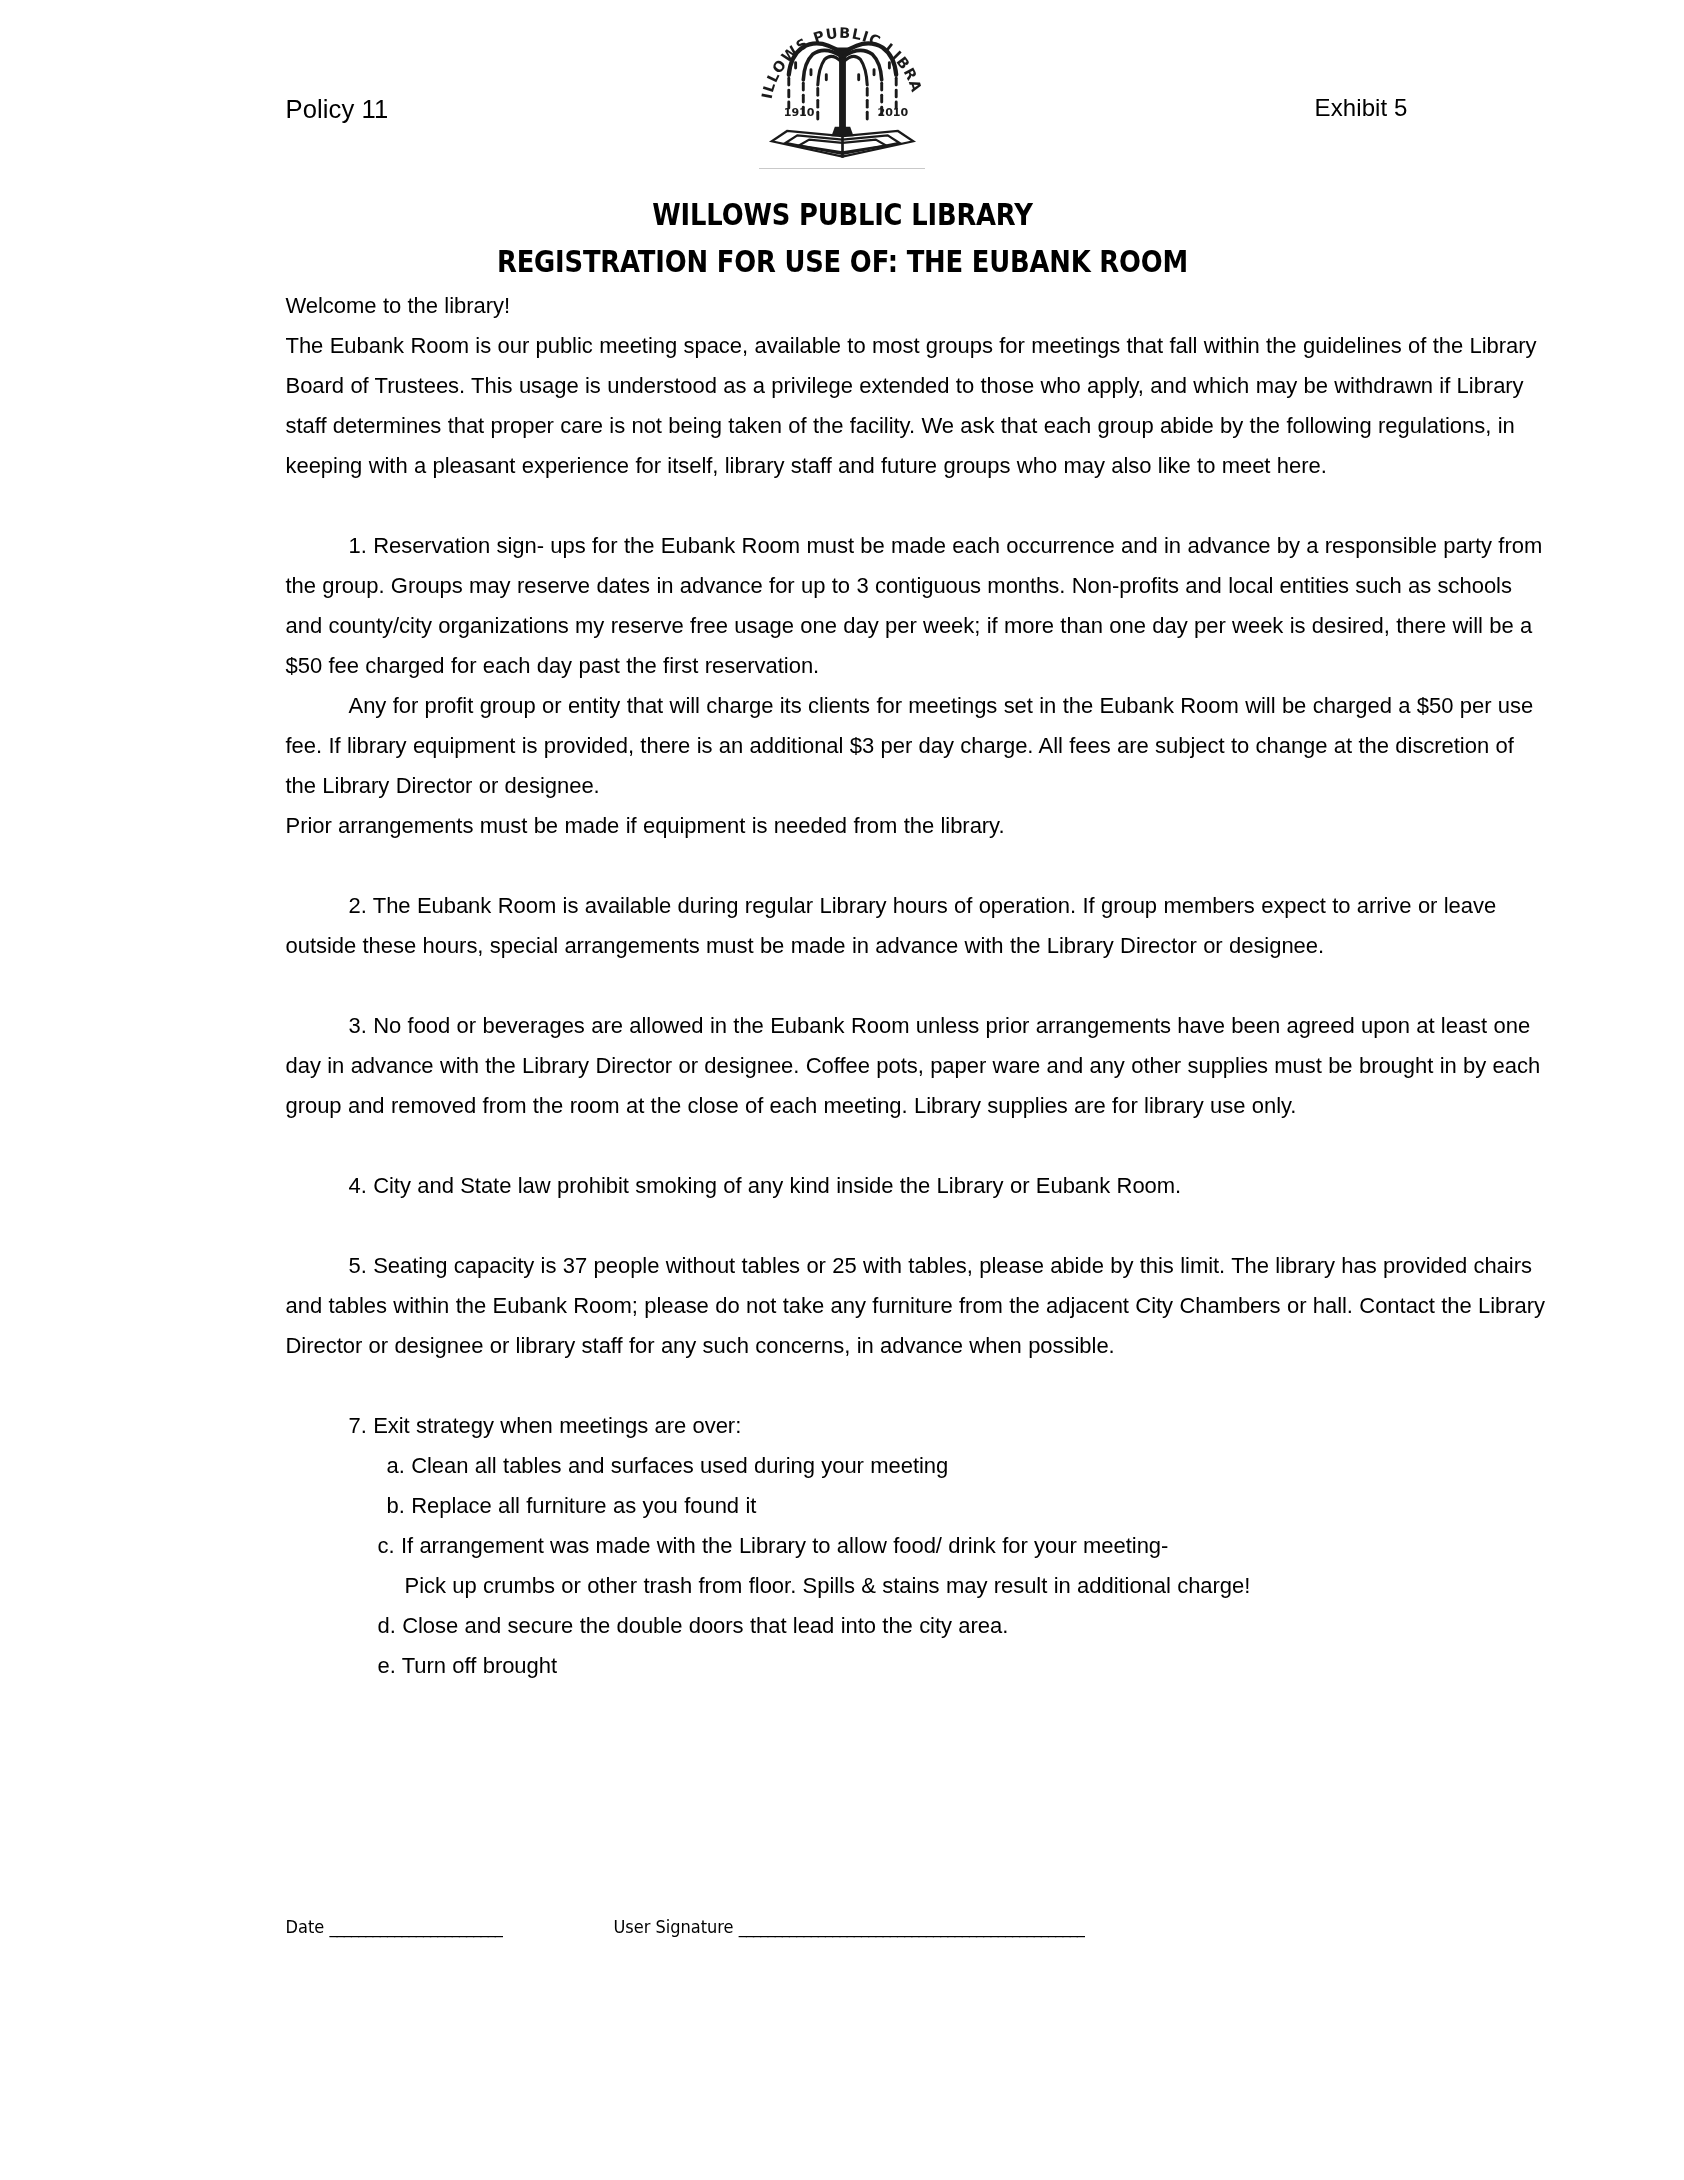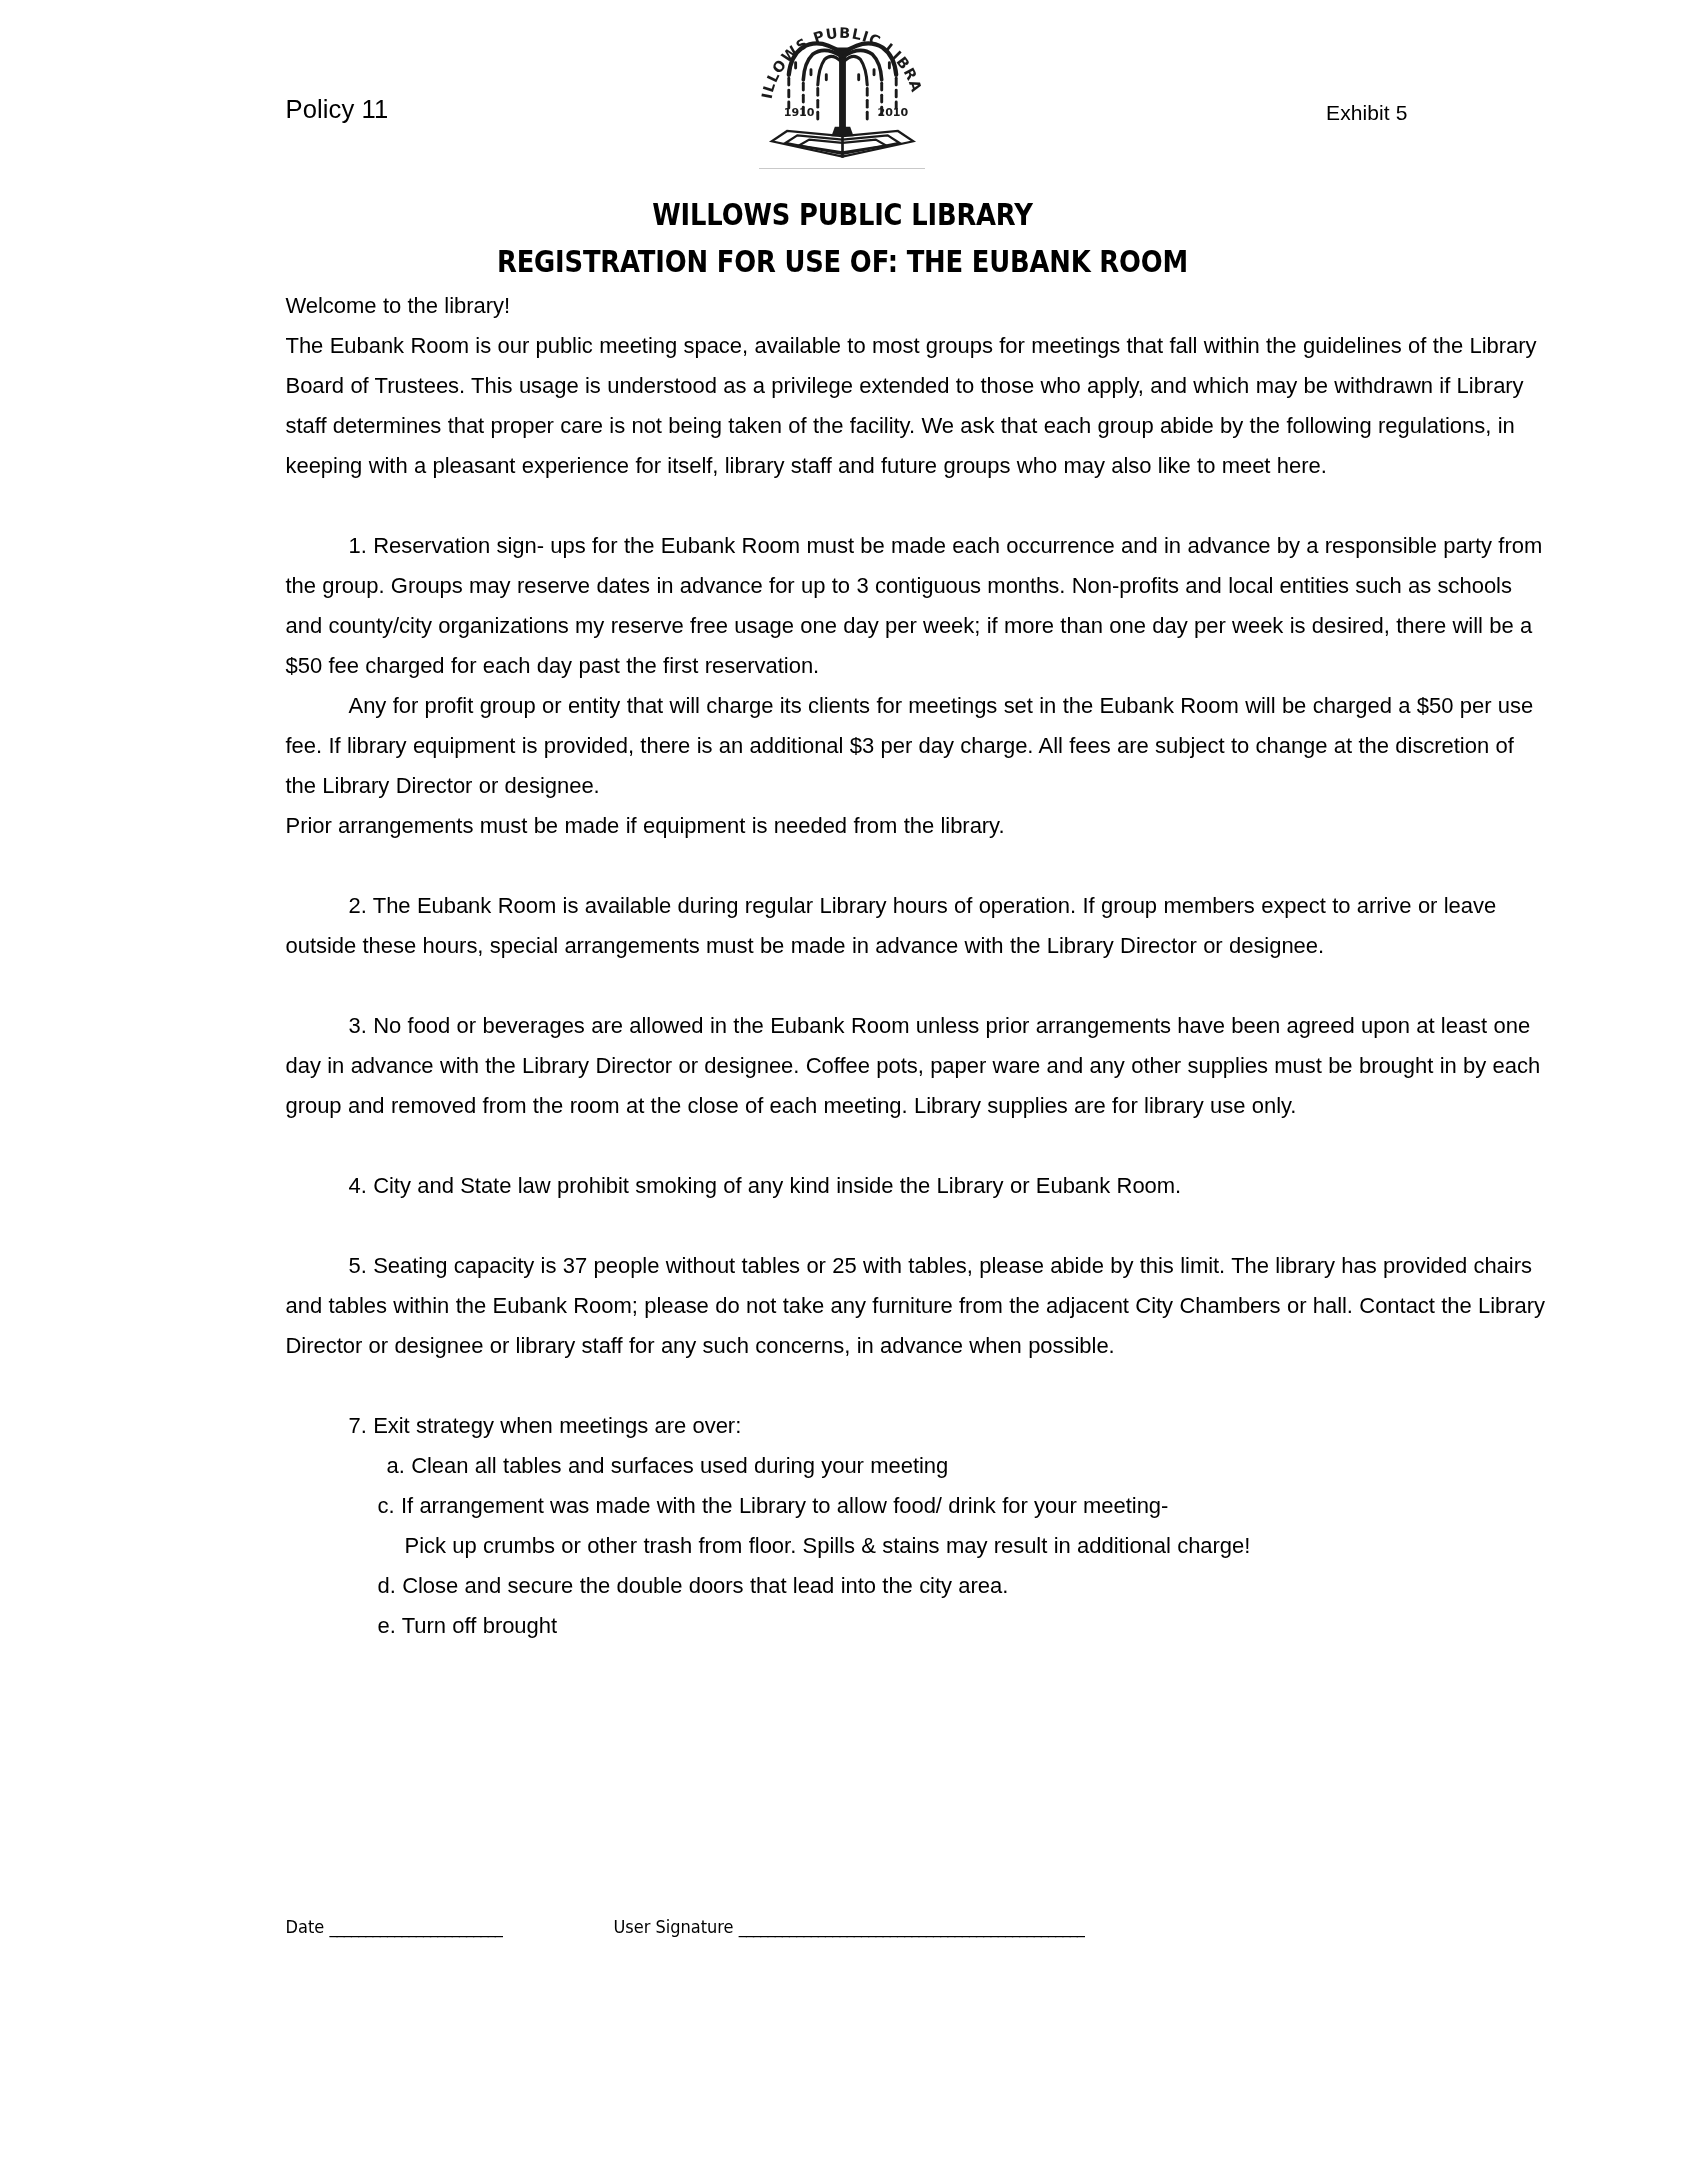--- a/index.html
+++ b/index.html
@@ -35,22 +35,22 @@
     left: 201px;
     top: 95px;
     font-size: 25.6px;
     line-height: 1.1;
     letter-spacing: 0.1px;
     white-space: nowrap;
   }
   .header-right {
     position: absolute;
     right: 192px;
-    top: 101px;
-    font-size: 21px;
+    top: 95px;
+    font-size: 24px;
     line-height: 1.1;
     letter-spacing: 0.1px;
     white-space: nowrap;
   }
 
   
   .logo-wrap {
     position: absolute;
     left: 50%;
     transform: translateX(-50%);
@@ -231,20 +231,21 @@
     <p class="para indent">4. City and State law prohibit smoking of any kind inside the Library or Eubank Room.</p>
 
     <span class="gap"></span>
 
     <p class="para indent">5. Seating capacity is 37 people without tables or 25 with tables, please abide by this limit. The library has provided chairs and tables within the Eubank Room; please do not take any furniture from the adjacent City Chambers or hall. Contact the Library Director or designee or library staff for any such concerns, in advance when possible.</p>
 
     <span class="gap"></span>
 
     <p class="sub">7. Exit strategy when meetings are over:</p>
     <p class="sub lvl2">a. Clean all tables and surfaces used during your meeting</p>
+    <p class="sub lvl2">b. Replace all furniture as you found it</p>
     <p class="sub lvl2b">c. If arrangement was made with the Library to allow food/ drink for your meeting-</p>
     <p class="sub lvl2c">Pick up crumbs or other trash from floor. Spills &amp; stains may result in additional charge!</p>
     <p class="sub lvl2b">d. Close and secure the double doors that lead into the city area.</p>
     <p class="sub lvl2b">e. Turn off brought</p>
   </div>
 
   <div class="sig-row">
     <span class="sig-label">Date</span>
     <span class="sig-rule">________________________</span>
     <span class="sig-gap"></span>

